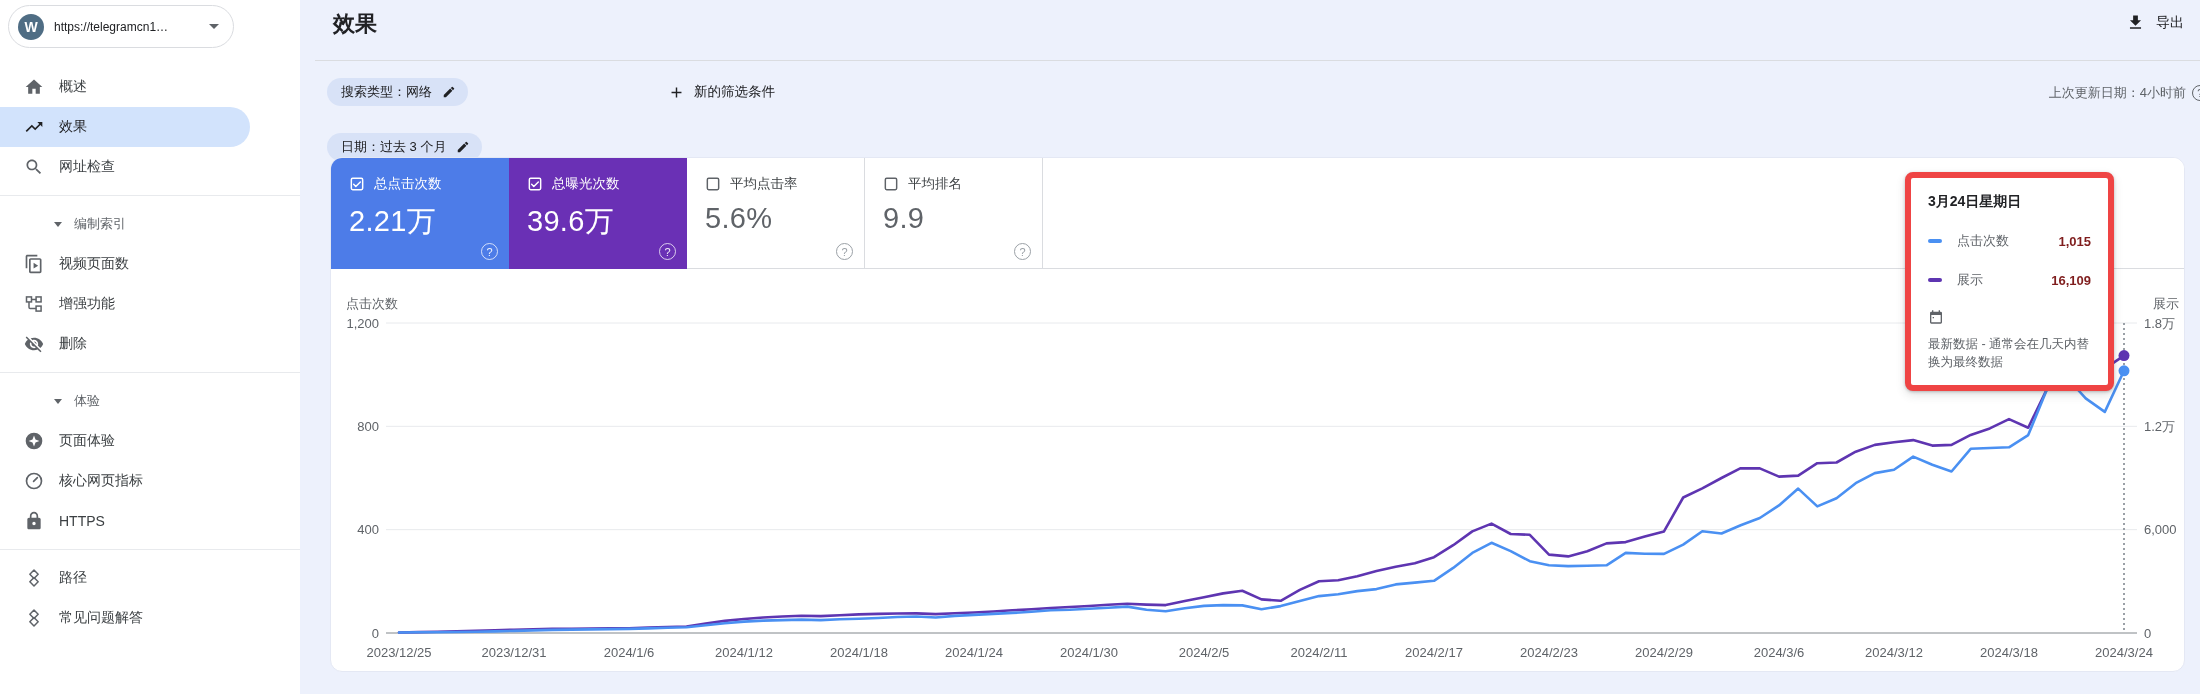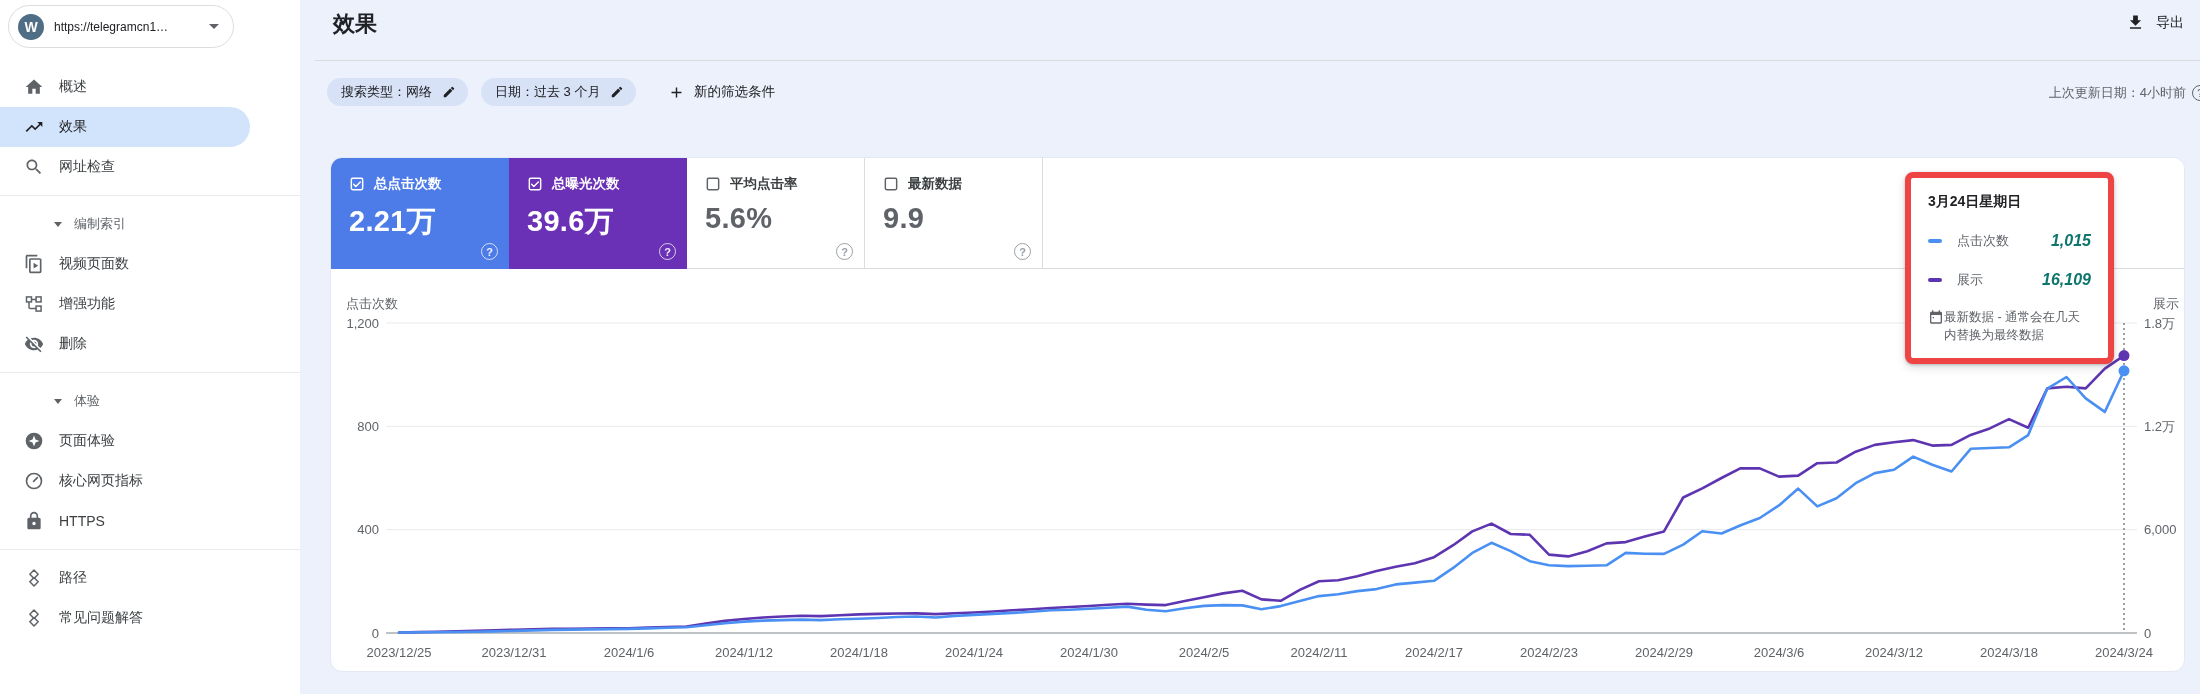--- a/index.html
+++ b/index.html
@@ -34,37 +34,37 @@
     font-size:13px; color:#5f6368; cursor:pointer;margin-left:41px; }
   .tri { width:0; height:0; border-left:4.5px solid transparent; border-right:4.5px solid transparent;
     border-top:5px solid #5f6368; }
   
   .page-title { position:absolute; left:333px; top:9px; font-size:22px; color:#202124; }
   .export-btn { position:absolute; left:2126px; top:13px; display:flex; align-items:center; gap:11px;
     font-size:14px; color:#202124; cursor:pointer; white-space:nowrap;justify-content:space-between; }
   .export-btn svg { width:19px; height:19px; color:#202124; }
   .hdr-divider { position:absolute; left:315px; top:60px; width:1885px; height:1px; background:#dadce0; }
   
-  .filters { position:absolute; left:327px; top:78px; display:flex; align-items:flex-end; gap:13px; }
+  .filters { position:absolute; left:327px; top:78px; display:flex; align-items:flex-start; gap:27px;flex-direction:column; }
   .chip { height:28px; border-radius:14px; background:#d8e2f7; display:flex; align-items:center;
     gap:10px; padding:0 12px 0 14px; font-size:13px; color:#202124; cursor:pointer; white-space:nowrap;}
   .chip-edit svg { width:14px; height:14px; color:#202124; display:block; }
   .add-filter { display:flex; align-items:center; gap:9px; font-size:13.5px; color:#202124;
     margin-left:8px; cursor:pointer; white-space:nowrap; }
   .add-filter svg { width:17px; height:17px; }
   .last-updated { position:absolute; right:-8px; top:84px; display:flex; align-items:center; gap:6px;
     font-size:13px; color:#5f6368; white-space:nowrap; }
   .q-circle { width:16px; height:16px; border:1.4px solid #5f6368; border-radius:50%;
     display:flex; align-items:center; justify-content:center; font-size:10px; color:#5f6368; flex:0 0 auto;}
   
   .perf-card { position:absolute; left:330px; top:157px; width:1855px; height:515px;
     background:#fff; border:1px solid #e4e8f4; border-radius:12px; overflow:hidden; }
   .metric-row { position:absolute; left:0; top:0; width:100%; height:111px; display:flex;
     border-bottom:1px solid #dadce0; background:#fff; }
-  .tile { width:178px; height:111px; position:relative; padding:17px 0 0 18px; cursor:pointer; flex:0 0 auto;font-weight:bold; }
+  .tile { width:178px; height:111px; position:relative; padding:17px 0 0 18px; cursor:pointer; flex:0 0 auto; }
   .tile.plain { border-right:1px solid #dadce0; }
   .tile-top { display:flex; align-items:center; gap:9px; }
   .tile-top .cb { width:16px; height:16px; }
   .cb svg { width:16px; height:16px; display:block; }
   .tile.colored { color:#fff; }
   .tile.colored .tile-label { color:#fff; }
   .tile.colored .cb { color:#fff; }
   .tile.plain .cb { color:#5f6368; }
   .tile-label { font-size:13.5px; color:#3c4043; white-space:nowrap; }
   .tile-value { font-size:29px; margin-top:9px; letter-spacing:.3px; }
@@ -79,22 +79,22 @@
   text.tick { font-size:13px; fill:#5f6368; font-family:"Liberation Sans","DejaVu Sans",sans-serif; }
   text.axis-title { font-size:13px; fill:#5f6368; font-family:"Liberation Sans","DejaVu Sans",sans-serif; }
   
   .tooltip { position:absolute; left:1905px; top:172px; width:209px; background:#fff;
     border:6px solid #ef4444; border-radius:8px; padding:15px 17px 14px 17px;
     box-shadow:0 1px 3px rgba(60,64,67,.3), 0 4px 10px rgba(60,64,67,.15); z-index:5; }
   .tt-title { font-size:14px; font-weight:bold; color:#202124; }
   .tt-row { display:flex; align-items:center; margin-top:21px; }
   .tt-dash { width:14px; height:4px; border-radius:2px; flex:0 0 auto; }
   .tt-label { font-size:13px; color:#5f6368; margin-left:15px; }
-  .tt-value { font-size:16px; font-weight:bold; color:#0f766e; margin-left:auto;font-style:italic; }
-  .tt-note { display:flex; margin-top:19px; }
+  .tt-value { font-size:13px; font-weight:bold; color:#7f1d1d; margin-left:auto; }
+  .tt-note { display:flex; gap:10px; margin-top:19px;flex-direction:column; }
   .tt-note svg { width:16px; height:16px; color:#5f6368; flex:0 0 auto; margin-top:1px; }
   .tt-note-text { font-size:12.5px; color:#5f6368; line-height:1.45; }
 </style>
 </head>
 <body>
 
 <aside class="sidebar">
   <div class="prop-pill">
     <span class="wp-logo">W</span>
     <span class="prop-url">https://telegramcn1…</span>
@@ -288,21 +288,21 @@
         <div class="tile-value">5.6%</div>
         <span class="help">?</span>
       </div>
       <div class="tile plain">
         <div class="tile-top">
           <span class="cb">
             <svg viewBox="0 0 24 24" fill="none" stroke="currentColor" stroke-width="2.2">
               <rect x="3.5" y="3.5" width="17" height="17" rx="2"></rect>
             </svg>
           </span>
-          <span class="tile-label">最新数据</span>
+          <span class="tile-label">平均排名</span>
         </div>
         <div class="tile-value">9.9</div>
         <span class="help">?</span>
       </div>
     </div>
   <div class="chart-wrap">
     <svg width="1855" height="404" viewBox="0 0 1855 404">
       <text class="axis-title" x="15" y="39">点击次数</text>
       <text class="axis-title" x="1822" y="39">展示</text>
       <g id="plot">

